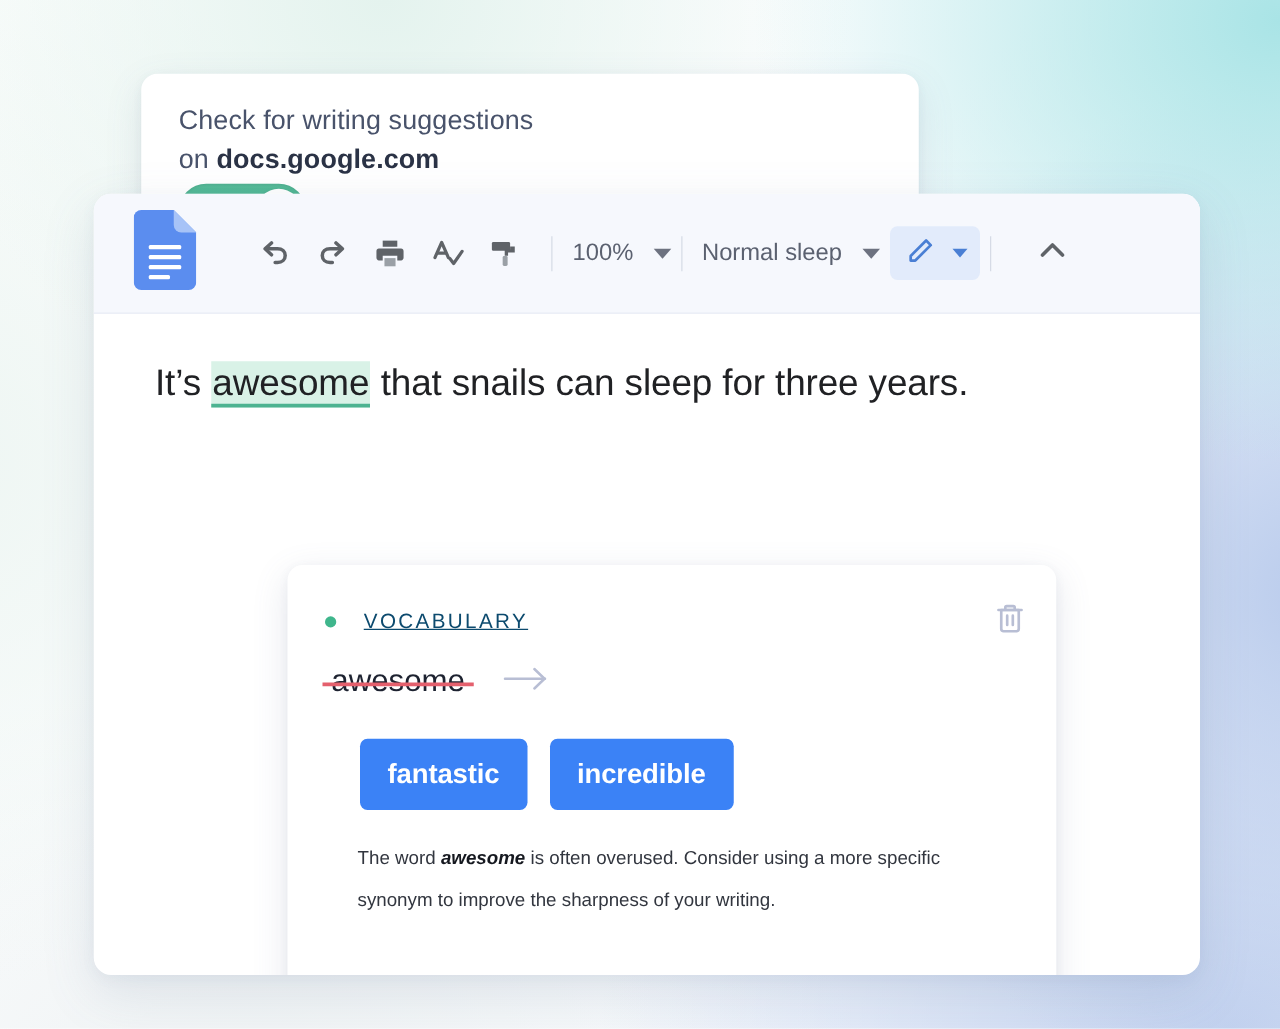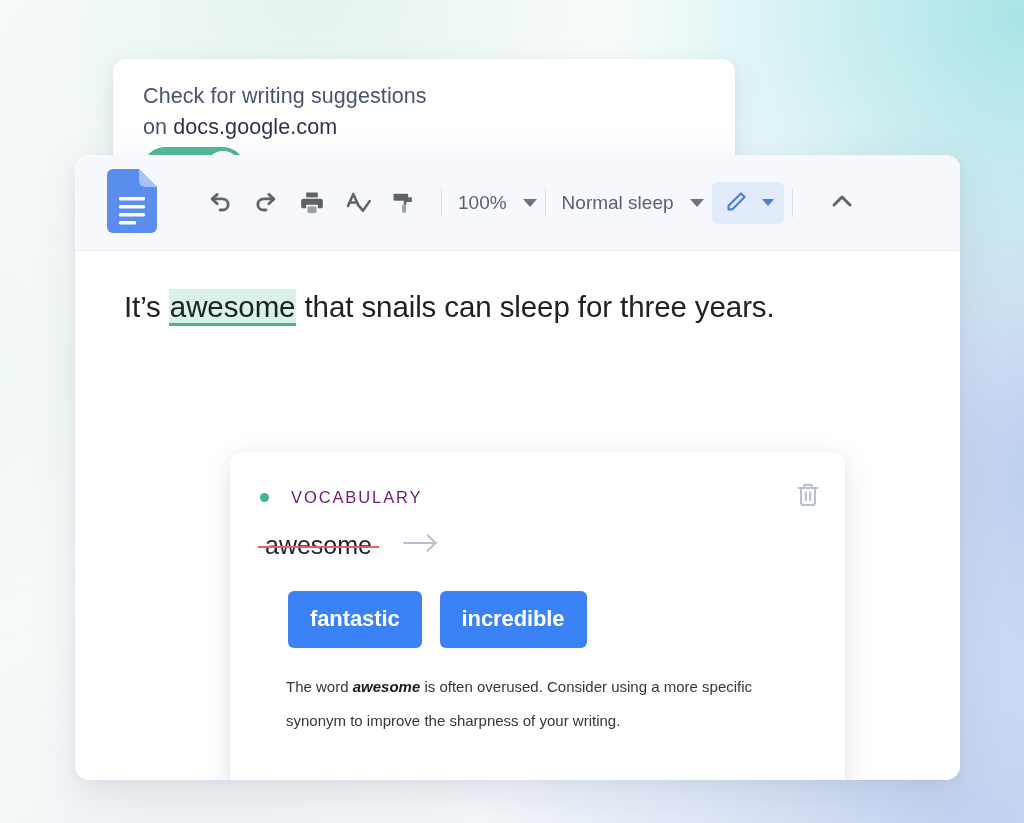--- a/index.html
+++ b/index.html
@@ -51,21 +51,21 @@
     flex-direction: column;
   }
   #ext-text {
     font-size: 21.5px;
     line-height: 31px;
     color: #49536b;
     letter-spacing: 0.1px;
     padding-top: 4px;
   }
   #ext-text .dom {
-    font-weight: normal;
+    font-weight: bold;
     color: #2b3346;
   }
   #toggle {
     position: relative;
     width: 102px;
     height: 44px;
     border-radius: 22px;
     background: #4db391;
     background: linear-gradient(180deg,#54bb98 0%,#45ab89 100%);
     box-shadow: inset 0 1px 2px rgba(0,0,0,0.07);
@@ -209,21 +209,22 @@
   #cat-dot {
     width: 9px; height: 9px;
     border-radius: 50%;
     background: #3fb68c;
     flex: none;
   }
   #cat-label {
     margin-left: 22px;
     font-size: 16.5px;
     letter-spacing: 1.9px;
-    color: #701a75;
+    color: #0c4a6e;
+    text-decoration: underline;
   }
   #trash-btn { margin-left: auto; flex: none; }
 
   #sugg-word-row {
     position: absolute;
     left: 28px;
     top: 78px;
     display: flex;
     align-items: center;
   }

